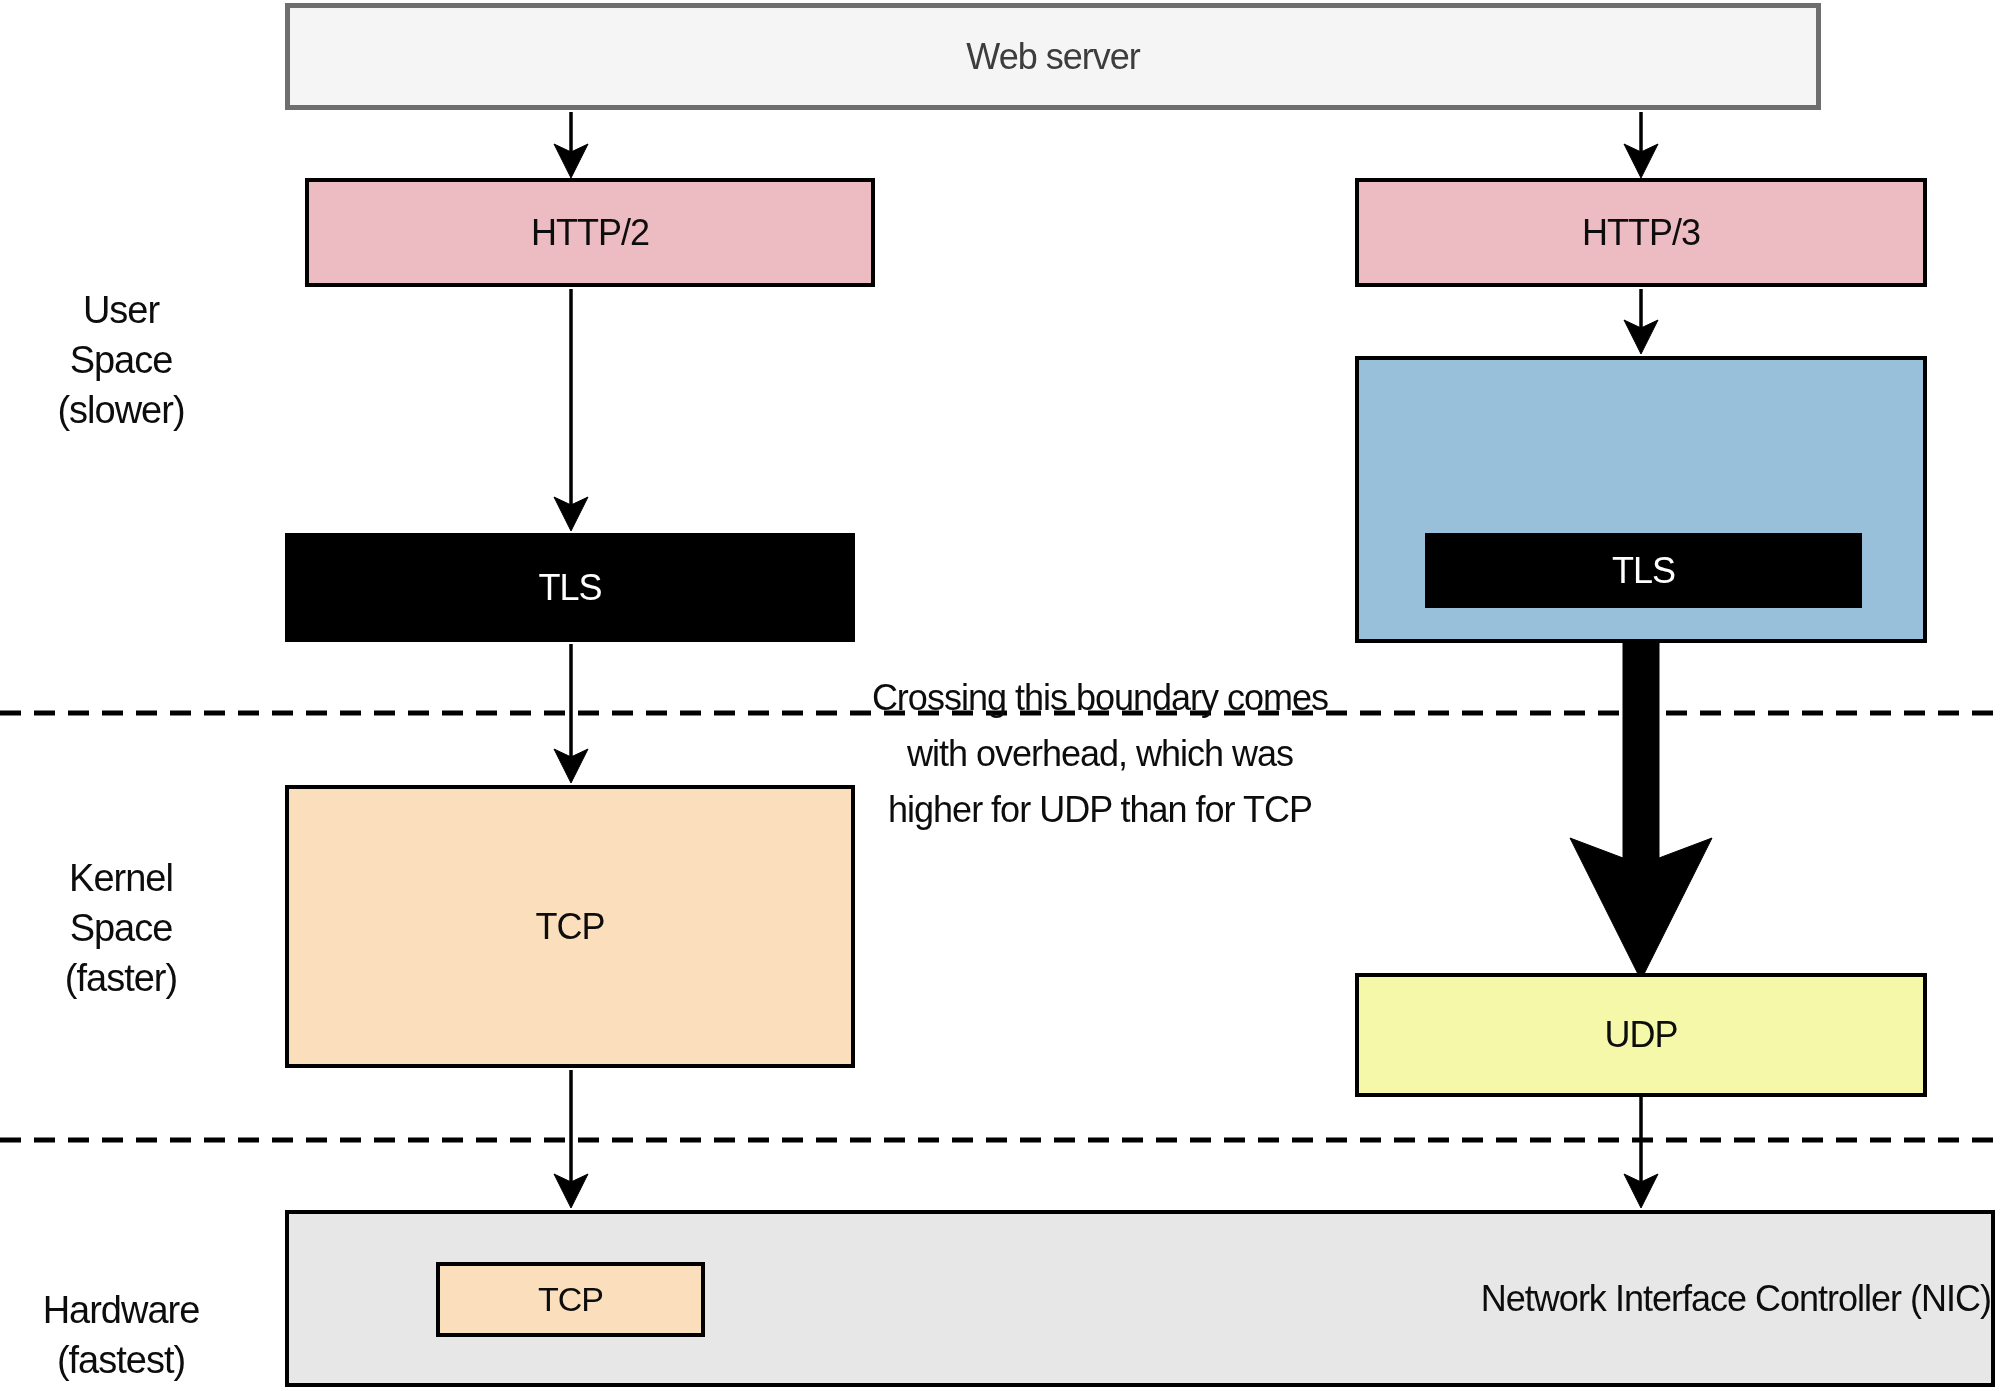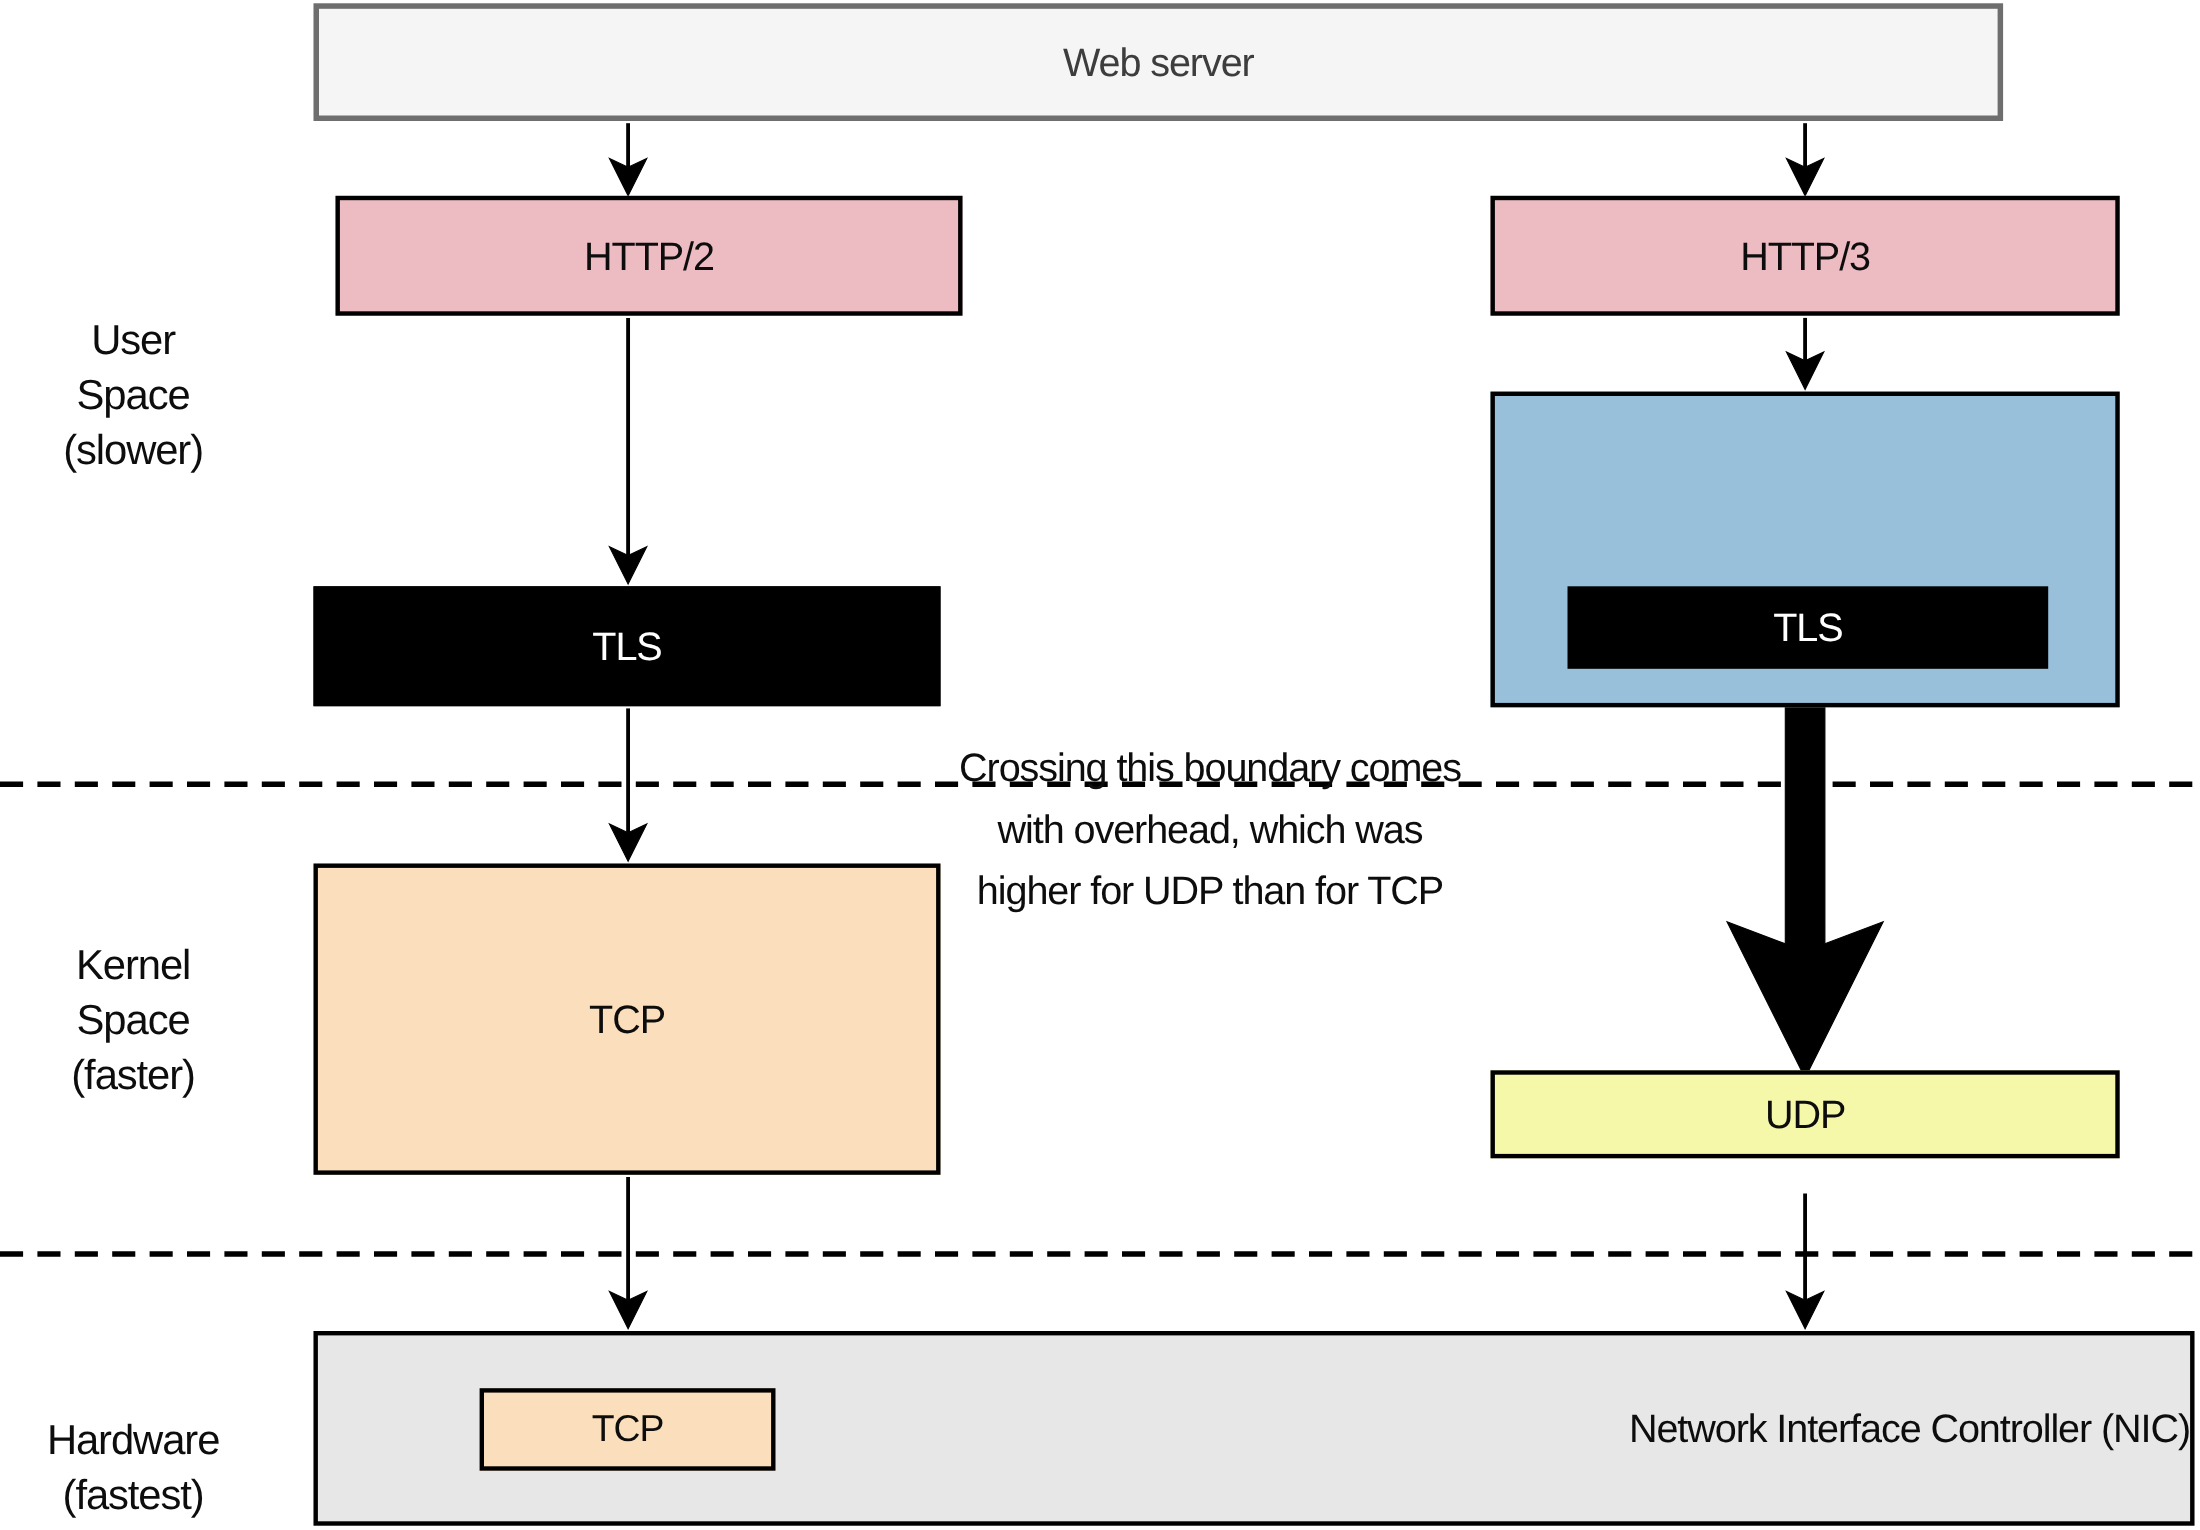--- a/index.html
+++ b/index.html
@@ -28,21 +28,21 @@
   #quic-label {
     position:absolute; left:0; top:127px; width:100%; text-align:center;
     font-size:36px; letter-spacing:-1px;
   }
   #quic-tls {
     position:absolute; left:66px; top:173px; width:437px; height:75px;
     background:var(--tls-fill,#000000); color:var(--tls-text,#ffffff);
     display:flex; align-items:center; justify-content:center;
     font-size:36px; letter-spacing:-1px;
   }
-  #udp { left:1355px; top:973px; width:572px; height:80px; background:var(--yellow,#f5f7a9); }
+  #udp { left:1355px; top:973px; width:572px; height:124px; background:var(--yellow,#f5f7a9); }
   #nic { left:285px; top:1210px; width:1710px; height:177px; background:var(--nic-fill,#e7e7e7);justify-content:flex-end; }
   #nic-tcp { left:436px; top:1262px; width:269px; height:75px;
     background:var(--peach,#fbdfbc); font-size:34px; }
   .side-label {
     position:absolute; left:16px; width:210px; text-align:center;
     font-size:38px; line-height:50px; white-space:pre-line; letter-spacing:-1px;
   }
   #label-user { top:285px; }
   #label-kernel { top:853px; }
   #label-hardware { top:1285px; }

